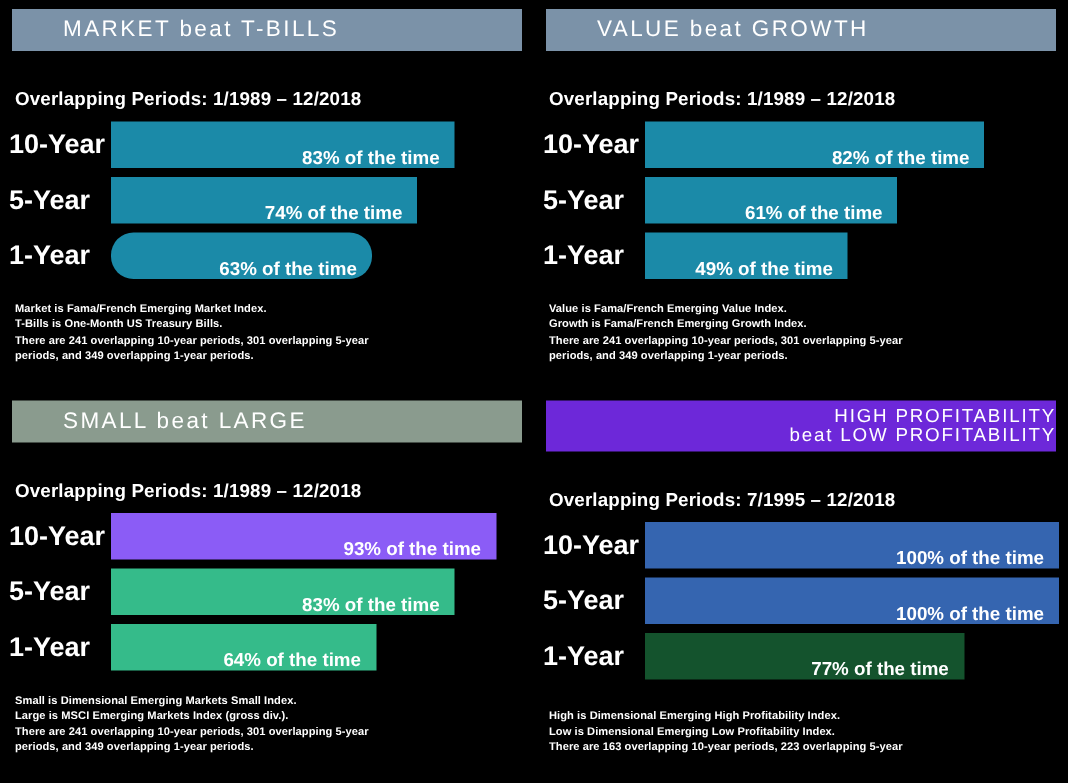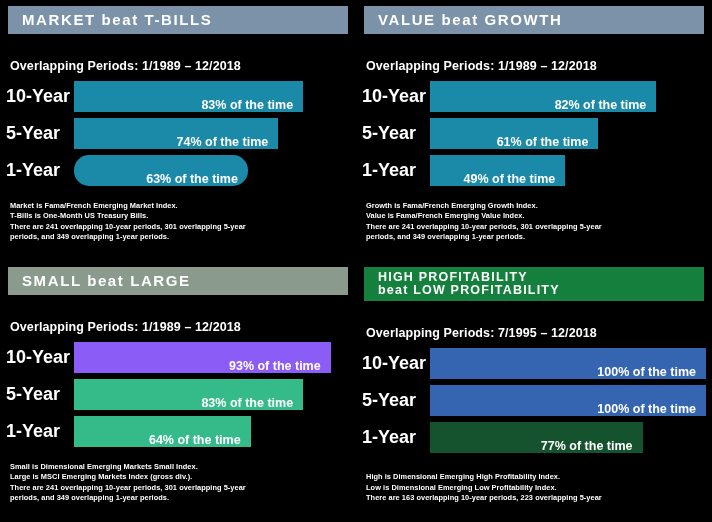--- a/index.html
+++ b/index.html
@@ -41,25 +41,26 @@
     justify-content: center;
     padding-left: 14px;
     box-sizing: border-box;
   }
   .banner.two-line {
     height: 34px;
     margin-top: 6px;
   }
   .banner-text {
     font-size: 15px;
-    font-weight: 700;
+    font-weight: 400;
     letter-spacing: 1.6px;
     color: #ffffff;
     line-height: 1.06;
     white-space: nowrap;
+    margin-left: 20px;
   }
   .banner.two-line .banner-text {
     font-size: 12.5px;
     letter-spacing: 1.2px;
   }
 
   
   .periods {
     margin: 25px 0 0 10px;
     font-size: 12.5px;
@@ -194,22 +195,22 @@
       <div class="bar-row">
         <div class="bar-label">1-Year</div>
         <div class="bar-track">
           <div class="bar-fill" style="background: rgb(27, 138, 168); width: 49%;">
             <span>49% of the time</span>
           </div>
         </div>
       </div>
     </div>
     <div class="footnotes">
+      <div>Value is Fama/French Emerging Value  Index.</div>
       <div>Growth is Fama/French Emerging Growth Index.</div>
-      <div>Value is Fama/French Emerging Value  Index.</div>
       <div>There are 241 overlapping 10-year periods, 301 overlapping 5-year</div>
       <div>periods, and 349 overlapping 1-year periods.</div>
     </div>
   </div>
 
   <div class="panel">
     <div class="banner" style="background: rgb(138, 155, 142);">
       <div class="banner-text">SMALL beat LARGE</div>
     </div>
     <div class="periods">Overlapping Periods: 1/1989 – 12/2018</div>
@@ -241,21 +242,21 @@
     </div>
     <div class="footnotes">
       <div>Small is Dimensional Emerging Markets Small Index.</div>
       <div>Large is MSCI Emerging Markets Index (gross div.).</div>
       <div>There are 241 overlapping 10-year periods, 301 overlapping 5-year</div>
       <div>periods, and 349 overlapping 1-year periods.</div>
     </div>
   </div>
 
   <div class="panel">
-    <div class="banner two-line" style="background: #15803d;">
+    <div class="banner two-line" style="background: #6d28d9; align-items: flex-end;">
       <div class="banner-text">HIGH PROFITABILITY</div>
       <div class="banner-text">beat LOW PROFITABILITY</div>
     </div>
     <div class="periods">Overlapping Periods: 7/1995 – 12/2018</div>
     <div class="bars">
       <div class="bar-row">
         <div class="bar-label">10-Year</div>
         <div class="bar-track">
           <div class="bar-fill" style="background: rgb(53, 101, 176); width: 100%;">
             <span>100% of the time</span>

